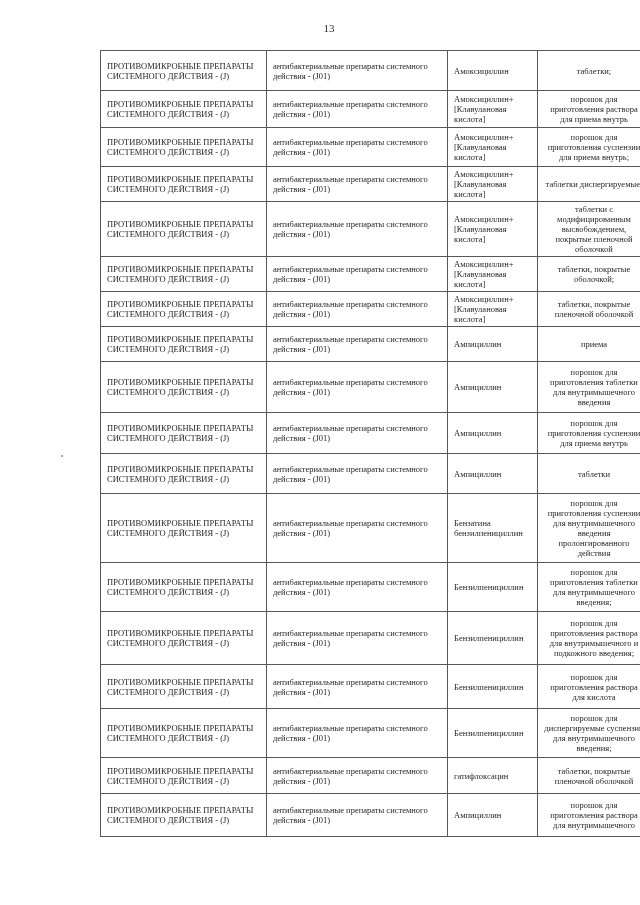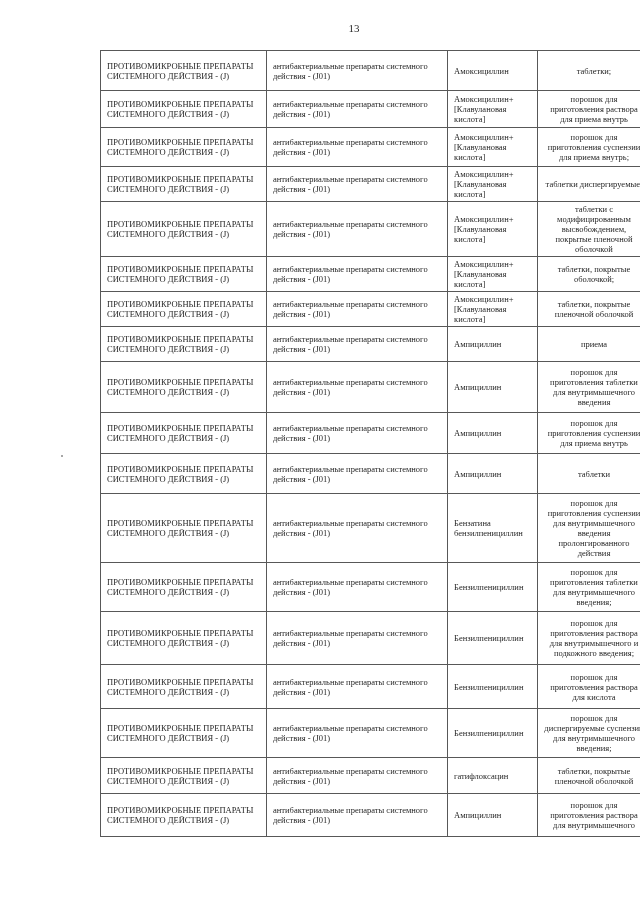--- a/index.html
+++ b/index.html
@@ -17,21 +17,21 @@
   .page {
     position: absolute;
     left: 0; top: 0;
     width: 640px;
     height: 905px;
     background: #ffffff;
     overflow: hidden;
   }
   .page-number {
     position: absolute;
-    left: 102px;
+    left: 77px;
     top: 22px;
     width: 504px;
     text-align: center;
     font-size: 11px;
     line-height: 13px;
     color: #2b2b2b;
   }
   table.doc-table {
     position: absolute;
     left: 100px;

